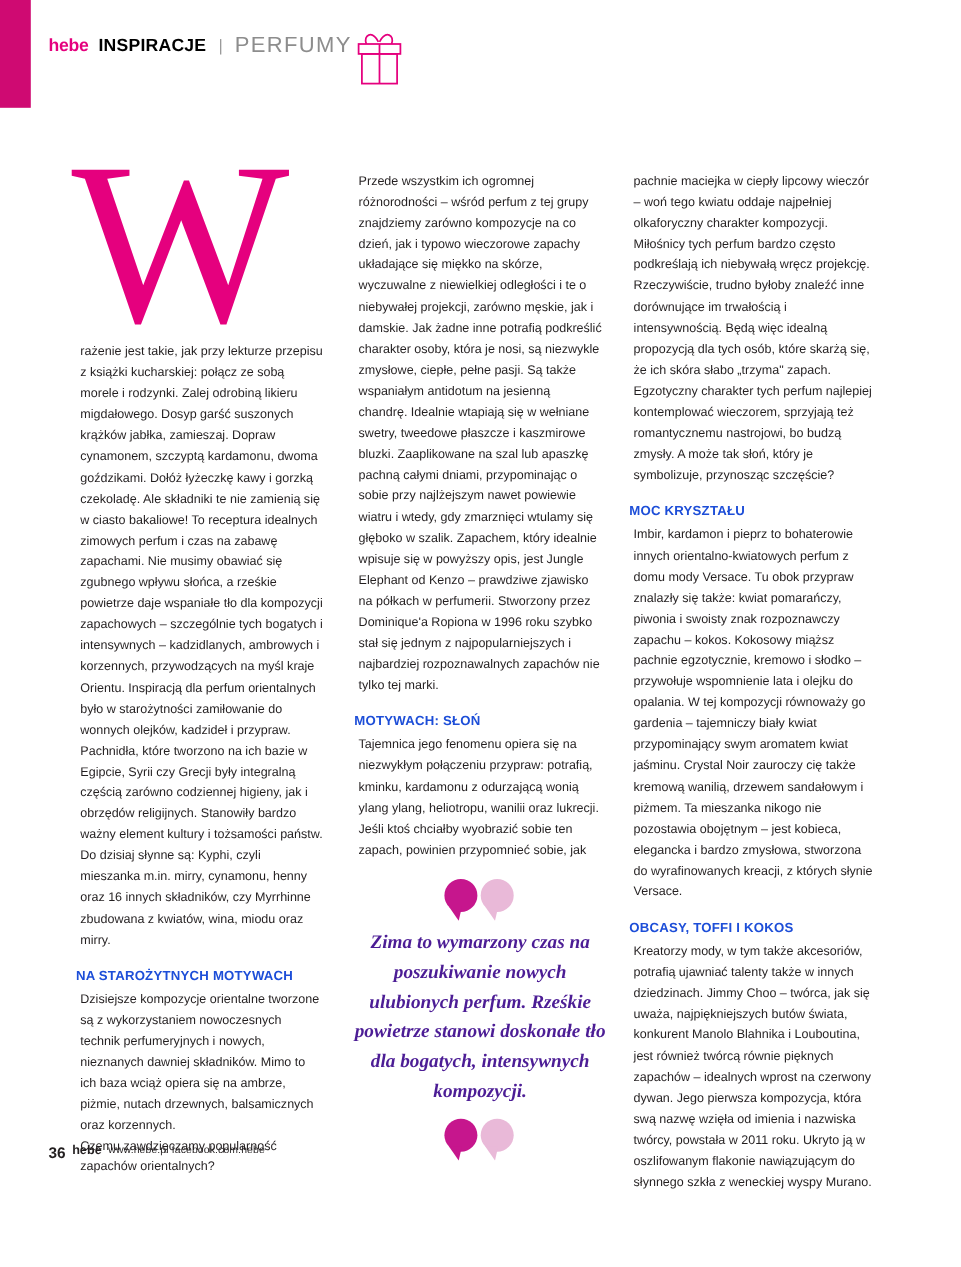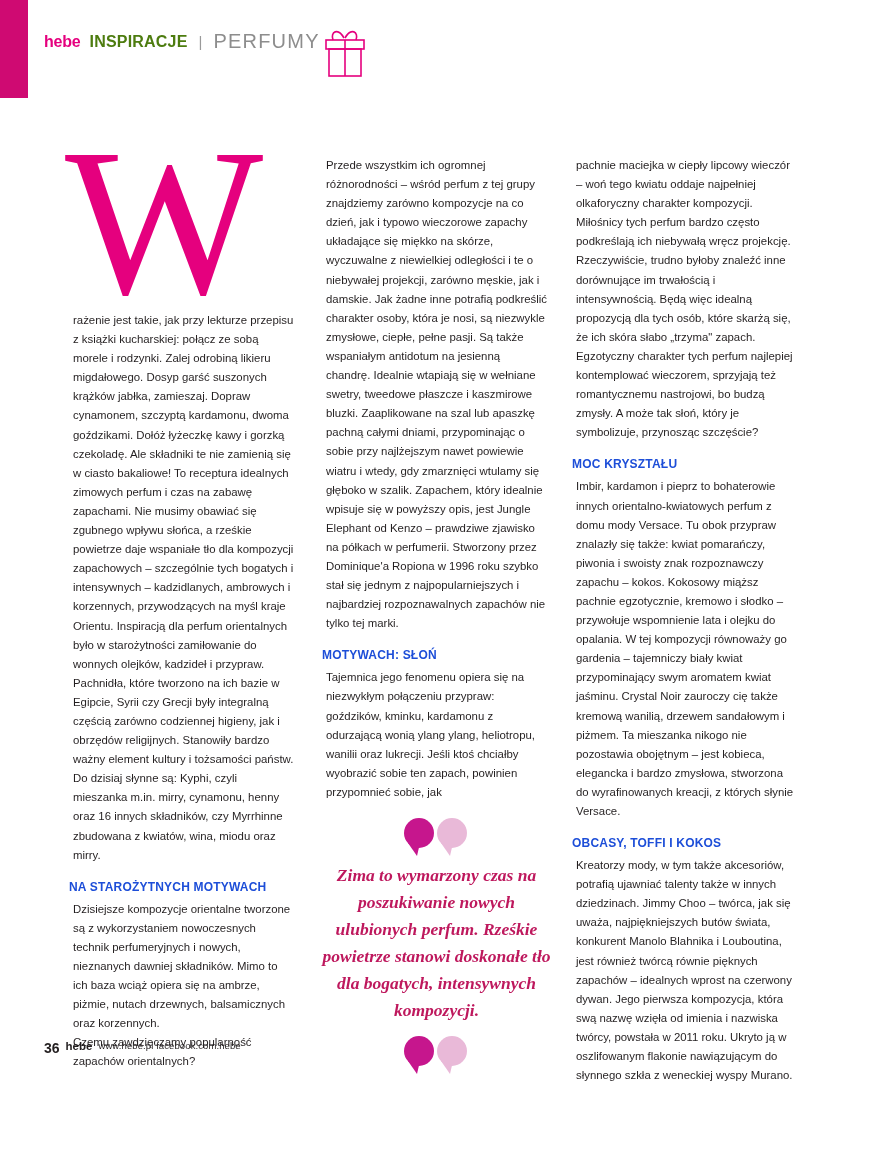--- a/index.html
+++ b/index.html
@@ -37,21 +37,21 @@
     align-items: center;
     gap: 9px;
   }
   .brand-hebe {
     color: #e5007e;
     font-size: 16px;
     font-weight: bold;
     letter-spacing: -0.2px;
   }
   .brand-inspiracje {
-    color: #4d7c0f;
+    color: #000000;
     font-size: 16px;
     font-weight: bold;
     letter-spacing: 0.2px;
   }
   .brand-sep {
     color: #9a9a9a;
     font-size: 15px;
     font-weight: normal;
     margin: 0 2px;
   }
@@ -146,21 +146,21 @@
   }
   .qm.dark .tail { border-top-color: #c6168d; }
   .qm.light .tail { border-top-color: #e9b9d8; }
 
   .quote-text {
     font-family: "Liberation Serif", serif;
     font-style: italic;
     font-weight: bold;
     font-size: 17.5px;
     line-height: 27px;
-    color: #be185d;
+    color: #4c1d95;
     text-align: center;
   }
 
   
   .footer {
     position: absolute;
     left: 44px;
     bottom: 28px;
     display: flex;
     align-items: flex-start;
@@ -211,21 +211,21 @@
     </div>
     <p class="after-drop">rażenie jest takie, jak przy lekturze przepisu z książki kucharskiej: połącz ze sobą morele i rodzynki. Zalej odrobiną likieru migdałowego. Dosyp garść suszonych krążków jabłka, zamieszaj. Dopraw cynamonem, szczyptą kardamonu, dwoma goździkami. Dołóż łyżeczkę kawy i gorzką czekoladę. Ale składniki te nie zamienią się w ciasto bakaliowe! To receptura idealnych zimowych perfum i czas na zabawę zapachami. Nie musimy obawiać się zgubnego wpływu słońca, a rześkie powietrze daje wspaniałe tło dla kompozycji zapachowych – szczególnie tych bogatych i intensywnych – kadzidlanych, ambrowych i korzennych, przywodzących na myśl kraje Orientu. Inspiracją dla perfum orientalnych było w starożytności zamiłowanie do wonnych olejków, kadzideł i przypraw. Pachnidła, które tworzono na ich bazie w Egipcie, Syrii czy Grecji były integralną częścią zarówno codziennej higieny, jak i obrzędów religijnych. Stanowiły bardzo ważny element kultury i tożsamości państw. Do dzisiaj słynne są: Kyphi, czyli mieszanka m.in. mirry, cynamonu, henny oraz 16 innych składników, czy Myrrhinne zbudowana z kwiatów, wina, miodu oraz mirry.</p>
     <h2 class="sub">NA STAROŻYTNYCH MOTYWACH</h2>
     <p style="white-space:pre-line">Dzisiejsze kompozycje orientalne tworzone są z wykorzystaniem nowoczesnych technik perfumeryjnych i nowych, nieznanych dawniej składników. Mimo to ich baza wciąż opiera się na ambrze, piżmie, nutach drzewnych, balsamicznych oraz korzennych.
 Czemu zawdzięczamy popularność zapachów orientalnych?</p>
   </div>
 
   <div class="col col2">
     <p>Przede wszystkim ich ogromnej różnorodności – wśród perfum z tej grupy znajdziemy zarówno kompozycje na co dzień, jak i typowo wieczorowe zapachy układające się miękko na skórze, wyczuwalne z niewielkiej odległości i te o niebywałej projekcji, zarówno męskie, jak i damskie. Jak żadne inne potrafią podkreślić charakter osoby, która je nosi, są niezwykle zmysłowe, ciepłe, pełne pasji. Są także wspaniałym antidotum na jesienną chandrę. Idealnie wtapiają się w wełniane swetry, tweedowe płaszcze i kaszmirowe bluzki. Zaaplikowane na szal lub apaszkę pachną całymi dniami, przypominając o sobie przy najlżejszym nawet powiewie wiatru i wtedy, gdy zmarznięci wtulamy się głęboko w szalik. Zapachem, który idealnie wpisuje się w powyższy opis, jest Jungle Elephant od Kenzo – prawdziwe zjawisko na półkach w perfumerii. Stworzony przez Dominique'a Ropiona w 1996 roku szybko stał się jednym z najpopularniejszych i najbardziej rozpoznawalnych zapachów nie tylko tej marki.</p>
     <h2 class="sub">MOTYWACH: SŁOŃ</h2>
-    <p>Tajemnica jego fenomenu opiera się na niezwykłym połączeniu przypraw: goździków, kminku, kardamonu z odurzającą wonią ylang ylang, heliotropu, wanilii oraz lukrecji. Jeśli ktoś chciałby wyobrazić sobie ten zapach, powinien przypomnieć sobie, jak</p>
+    <p>Tajemnica jego fenomenu opiera się na niezwykłym połączeniu przypraw: potrafią, kminku, kardamonu z odurzającą wonią ylang ylang, heliotropu, wanilii oraz lukrecji. Jeśli ktoś chciałby wyobrazić sobie ten zapach, powinien przypomnieć sobie, jak</p>
 
     <div class="quote-block">
       <div class="quote-marks">
         <span class="qm dark">
             <span class="tail"></span>
           </span>
         <span class="qm light">
             <span class="tail"></span>
           </span>
       </div>

